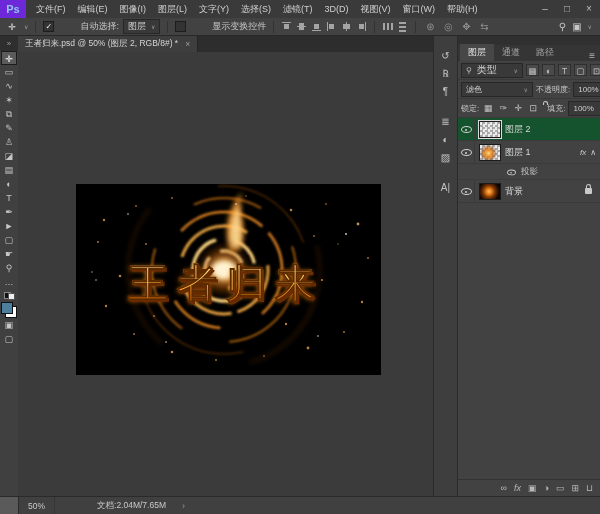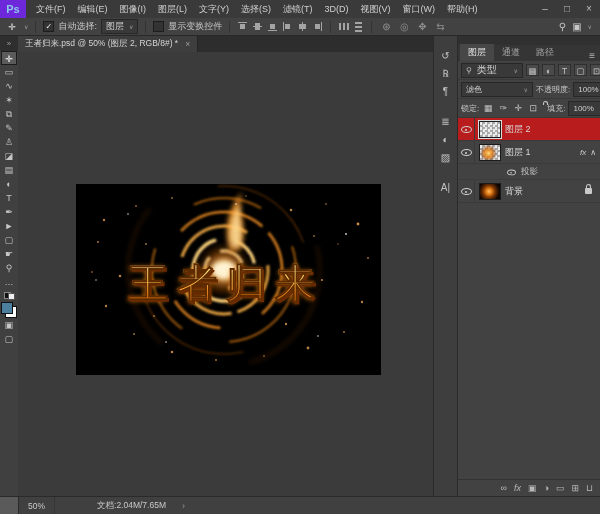--- a/index.html
+++ b/index.html
@@ -16,21 +16,21 @@
   .winctl span{width:22px;text-align:center;line-height:18px;font-size:10px;color:#bdbdbd;}
   
   .optionsbar{position:absolute;left:0;top:18px;right:0;height:18px;background:#424242;
               border-bottom:1px solid #282828;display:flex;align-items:center;gap:4px;padding:0 4px;box-sizing:border-box;}
   .vsep{width:1px;height:12px;background:#323232;margin:0 3px;flex:none;}
   .tiny-arrow{font-size:6px;color:#9a9a9a;}
   .cb{width:9px;height:9px;border:1px solid #1d1d1d;background:#333;display:inline-flex;
       align-items:center;justify-content:center;font-size:8px;color:#eee;flex:none;}
   .dd{height:13px;background:#393939;border:1px solid #272727;display:inline-flex;
       align-items:center;padding:0 4px;gap:5px;flex:none;}
-  .lbl{color:#c6c6c6;}
+  .lbl{color:#c6c6c6;margin-left:22px;}
   .ai,.di{width:11px;height:11px;position:relative;display:inline-block;opacity:.8;flex:none;}
   .ai i,.di i{position:absolute;background:#bdbdbd;}
   .ai.l .ln{left:1px;top:1px;bottom:1px;width:1px}.ai.l .bx{left:3px;top:3px;width:5px;height:5px}
   .ai.ch .ln{left:5px;top:1px;bottom:1px;width:1px}.ai.ch .bx{left:2px;top:3px;width:7px;height:5px}
   .ai.r .ln{right:1px;top:1px;bottom:1px;width:1px}.ai.r .bx{right:3px;top:3px;width:5px;height:5px}
   .ai.t .ln{top:1px;left:1px;right:1px;height:1px}.ai.t .bx{top:3px;left:3px;width:5px;height:5px}
   .ai.cv .ln{top:5px;left:1px;right:1px;height:1px}.ai.cv .bx{top:2px;left:3px;width:5px;height:7px}
   .ai.b .ln{bottom:1px;left:1px;right:1px;height:1px}.ai.b .bx{bottom:3px;left:3px;width:5px;height:5px}
   .di i{top:2px;bottom:2px;width:2px}
   .di i:nth-child(1){left:1px}.di i:nth-child(2){left:5px}.di i:nth-child(3){left:9px}
@@ -73,21 +73,21 @@
   .ptab{padding:2px 8px 2px;color:#a6a6a6;}
   .ptab.active{background:#474747;color:#e4e4e4;}
   .pmenu{margin-left:auto;margin-right:5px;color:#b5b5b5;font-size:10px;}
   .prow{display:flex;align-items:center;gap:3px;padding:2px 3px;border-bottom:1px solid #393939;height:14px;}
   .f-ico{width:13px;height:12px;line-height:12px;text-align:center;font-size:8.5px;color:#c2c2c2;
          background:#4a4a4a;border:1px solid #2f2f2f;box-sizing:border-box;flex:none;}
   .small-lbl{font-size:8px;color:#c4c4c4;white-space:nowrap;}
   .lk-ico{width:12px;text-align:center;font-size:9px;color:#c2c2c2;flex:none;}
   .checker{background:repeating-conic-gradient(#a9a9a9 0% 25%,#ececec 0% 50%);background-size:5px 5px;}
   .lrow{height:22px;display:flex;align-items:center;gap:4px;border-bottom:1px solid #3a3a3a;padding-left:1px;}
-  .lrow.selected{background:#b91c1c;}
+  .lrow.selected{background:#14532d;}
   .eyecell{width:15px;height:100%;display:flex;align-items:center;justify-content:center;
            border-right:1px solid #3a3a3a;flex:none;}
   .eye{position:relative;width:11px;height:10px;display:inline-block;}
   .eye::before{content:"";position:absolute;left:0;top:2px;width:9px;height:5px;border:1px solid #d0d0d0;border-radius:50%;}
   .eye::after{content:"";position:absolute;left:3.5px;top:4.5px;width:2.5px;height:2.5px;background:#d0d0d0;border-radius:50%;}
   .thumb{width:22px;height:17px;border:1px solid #1b1b1b;box-sizing:border-box;flex:none;}
   .thumb.sel{outline:1px solid #dcdcdc;}
   .thumb.fire{background:radial-gradient(circle at 45% 50%,#ffc063 0%,#e07b15 22%,#7a3404 45%,#170902 75%,#000 100%);}
   .thumb.l1{background:radial-gradient(circle at 42% 55%,rgba(255,214,110,.95) 0%,rgba(226,122,20,.85) 28%,rgba(122,52,4,.4) 48%,transparent 62%),
             repeating-conic-gradient(#a9a9a9 0% 25%,#ececec 0% 50%);background-size:100% 100%,5px 5px;}

